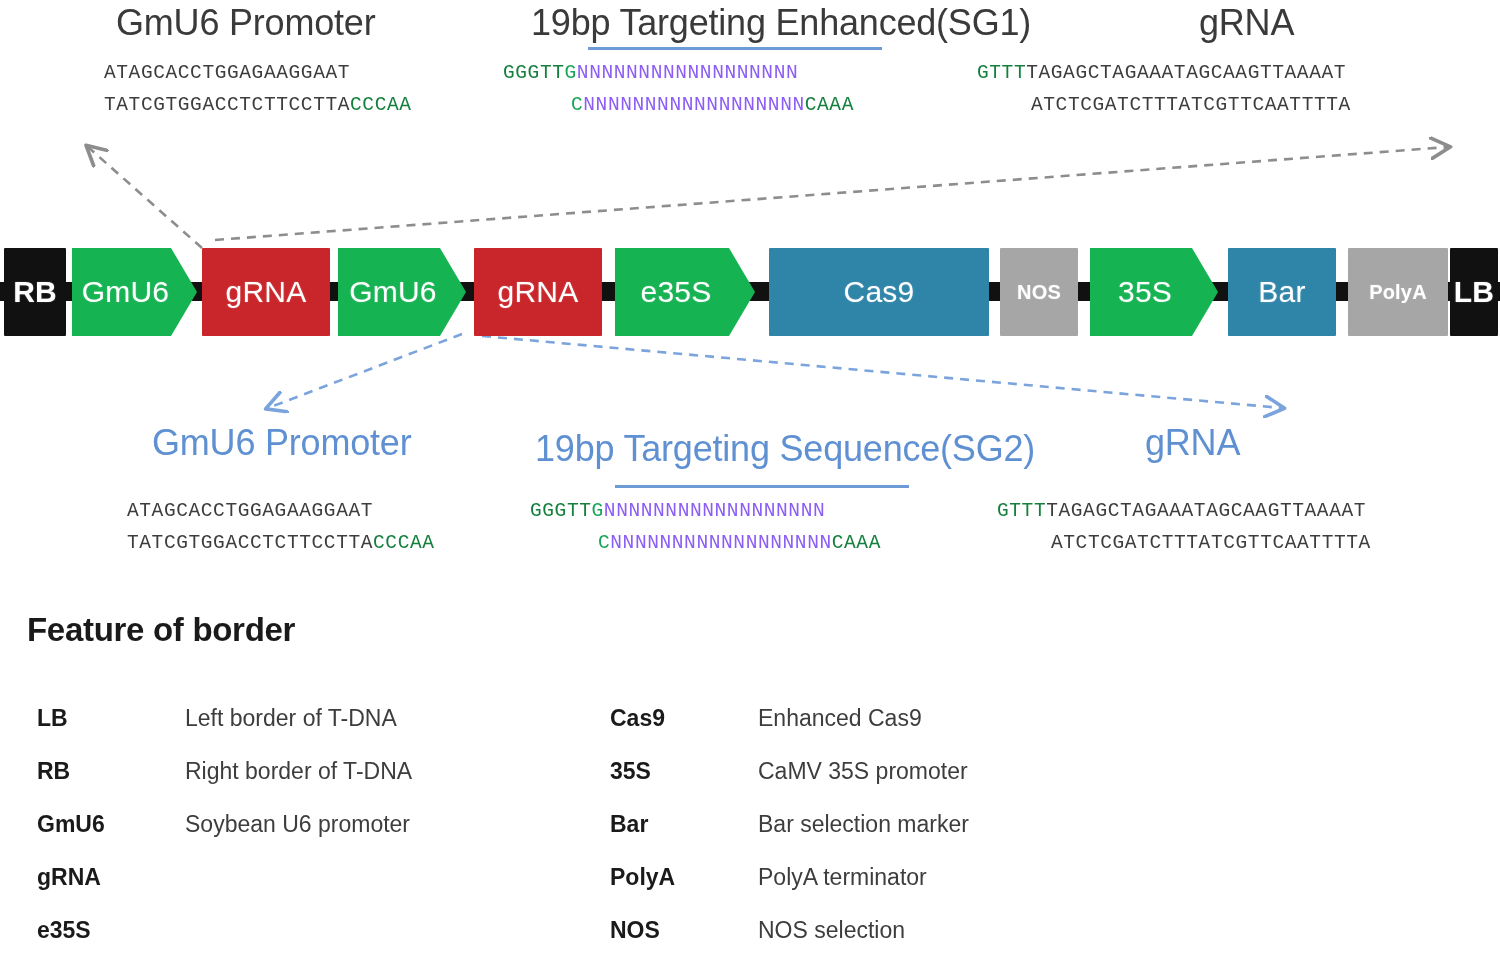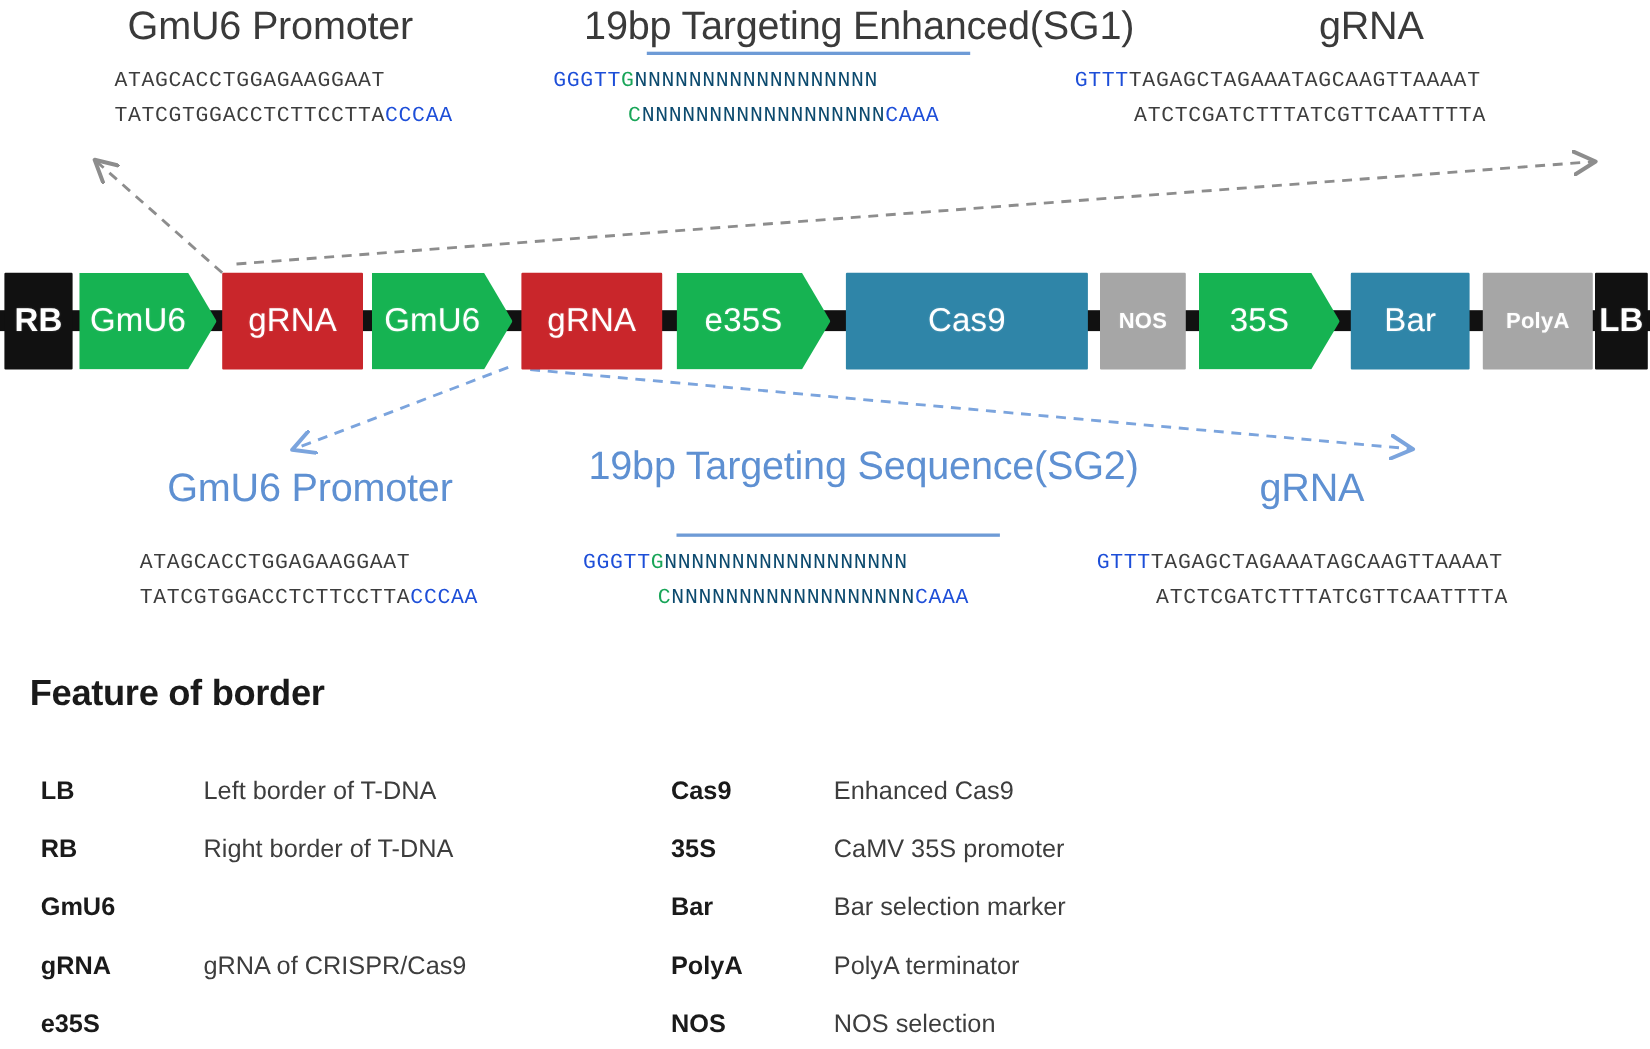--- a/index.html
+++ b/index.html
@@ -30,23 +30,23 @@
   .sec-title.blue { color: #5e90d2; }
 
   
   .seq {
     font-family: Liberation Mono, monospace;
     font-size: 19.5px;
     letter-spacing: 0.6px;
     white-space: pre;
     color: #3d3d3d;
   }
-  .seq .r { color: #1d4ed8; }
+  .seq .r { color: #15803d; }
   .seq .g { color: #18a558; }
-  .seq .n { color: #0c4a6e; }
+  .seq .n { color: #8b5cf6; }
 
   
   .seq-underline {
     position: absolute;
     height: 3px;
     background: #6e9bd6;
   }
 
   
   #plasmid-map {
@@ -208,21 +208,21 @@
     </div>
     <div class="feat shape-rect small" style="left: 1348px; width: 100px; background: rgb(166, 166, 166);">
       <span class="lbl">PolyA</span>
     </div>
     <div class="feat shape-rect term" style="left: 1450px; width: 48px; background: rgb(17, 17, 17);">
       <span class="lbl">LB</span>
     </div>
   </div>
 
 <div class="abs sec-title blue" style="left:152px; top:422px;">GmU6 Promoter</div>
-<div class="abs sec-title blue" style="left:535px; top:402px;">19bp Targeting Sequence(SG2)</div>
+<div class="abs sec-title blue" style="left:535px; top:428px;">19bp Targeting Sequence(SG2)</div>
 <div class="abs sec-title blue" style="left:1145px; top:422px;">gRNA</div>
 
 <div class="abs" style="left:127px; top:500px;">
   <div class="seq"><span>ATAGCACCTGGAGAAGGAAT</span></div>
   <div class="seq" style="margin-top:10px;"><span>TATCGTGGACCTCTTCCTTA</span><span class="r">CCCAA</span></div>
 </div>
 
 <div class="seq-underline" style="left:615px; top:485px; width:294px;"></div>
 <div class="abs" style="left:530px; top:500px;">
   <div class="seq"><span class="r">GGGTT</span><span class="g">G</span><span class="n">NNNNNNNNNNNNNNNNNN</span></div>
@@ -240,24 +240,24 @@
     <div class="legend-row">
       <div class="legend-key">LB</div>
       <div class="legend-val">Left border of T-DNA</div>
     </div>
     <div class="legend-row">
       <div class="legend-key">RB</div>
       <div class="legend-val">Right border of T-DNA</div>
     </div>
     <div class="legend-row">
       <div class="legend-key">GmU6</div>
+      <div class="legend-val">Soybean U6 promoter</div>
     </div>
     <div class="legend-row">
       <div class="legend-key">gRNA</div>
-      <div class="legend-val">gRNA of CRISPR/Cas9</div>
     </div>
     <div class="legend-row">
       <div class="legend-key">e35S</div>
     </div>
   </div>
 <div class="legend-col" id="legend-right" style="left:610px; top:705px;">
     <div class="legend-row">
       <div class="legend-key">Cas9</div>
       <div class="legend-val">Enhanced Cas9</div>
     </div>

